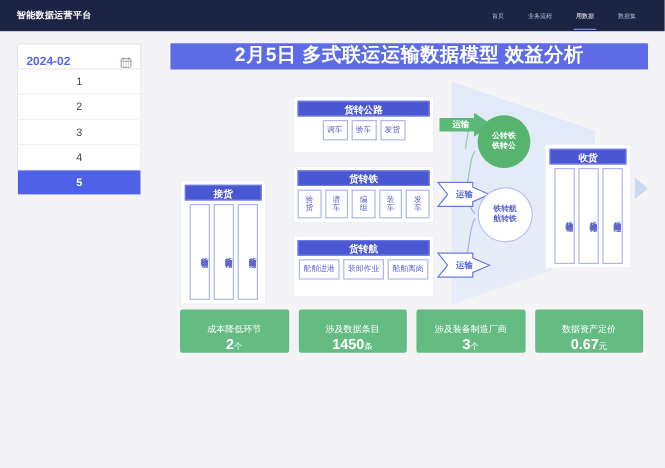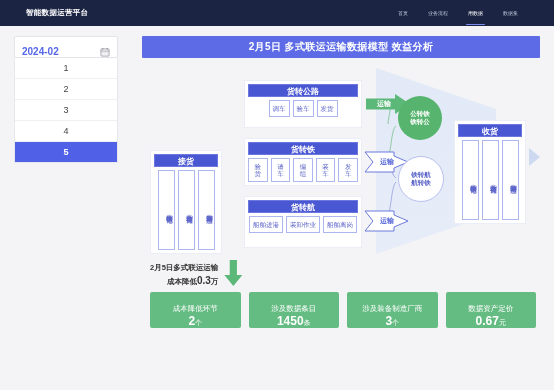--- a/index.html
+++ b/index.html
@@ -5,21 +5,21 @@
   html,body{margin:0;padding:0;}
   body{
     width:554px;height:390px;overflow:hidden;
     background:#f4f4f6;
     font-family:"Liberation Sans","DejaVu Sans",sans-serif;
     color:#333;
   }
   
   .topbar{
     height:26px;background:#1b2442;display:flex;align-items:center;
-    padding:0 26px;box-sizing:border-box;position:relative;
+    padding:0 14px;box-sizing:border-box;position:relative;
   }
   .brand{color:#fff;font-size:7.5px;font-weight:bold;letter-spacing:.3px;}
   .topnav{margin-left:auto;display:flex;align-items:center;height:100%;}
   .topnav .navitem{
     color:#b9c0d4;font-size:5px;padding:0 10px;height:100%;
     display:flex;align-items:center;position:relative;cursor:pointer;
   }
   .topnav .navitem.active{color:#fff;}
   .topnav .navitem.active:after{
     content:"";position:absolute;left:8px;right:8px;bottom:1px;height:1.5px;
@@ -42,21 +42,21 @@
   .dayrow{
     height:20px;line-height:20px;text-align:center;font-size:9px;color:#444;
     border-bottom:1px solid #f0f0f3;cursor:pointer;
   }
   .dayrow:last-child{border-bottom:none;}
   .dayrow.sel{background:#5061e8;color:#fff;font-weight:bold;}
   .content{flex:1;padding:10px 8px 0 6px;box-sizing:border-box;position:relative;}
   
   .banner{
     background:#5d6ce6;color:#fff;text-align:center;font-weight:bold;
-    font-size:10px;height:22px;line-height:22px;border-radius:1px;
+    font-size:16px;height:22px;line-height:22px;border-radius:1px;
     margin:0 6px 10px 6px;letter-spacing:.4px;
   }
   
   .diagram{position:relative;height:190px;}
   .funnel{
     position:absolute;left:240px;top:0;width:120px;height:186px;
     background:linear-gradient(180deg,#dfe7f7,#e4ecf9);
     clip-path:polygon(0 0,100% 22%,100% 78%,0 100%);
     opacity:.85;
   }
@@ -257,27 +257,20 @@
         <div class="cols">
           <div class="vcell">货物接收与登记</div>
           <div class="vcell">货物分类与存储</div>
           <div class="vcell">货物装卸与搬运</div>
         </div>
       </div>
 
       <div class="out-tri"></div>
     </div>
 
-    <div class="summary">
-      <div class="txt">
-        <div>2月5日多式联运运输</div>
-        <div><span>成本降低</span><b>0.3</b><span>万</span></div>
-      </div>
-      <div class="down-arrow"></div>
-    </div>
 
     <div class="kpis">
       <div class="kpi">
         <div class="k-label">成本降低环节</div>
         <div class="k-value"><span>2</span><span class="unit">个</span></div>
       </div>
       <div class="kpi">
         <div class="k-label">涉及数据条目</div>
         <div class="k-value"><span>1450</span><span class="unit">条</span></div>
       </div>

